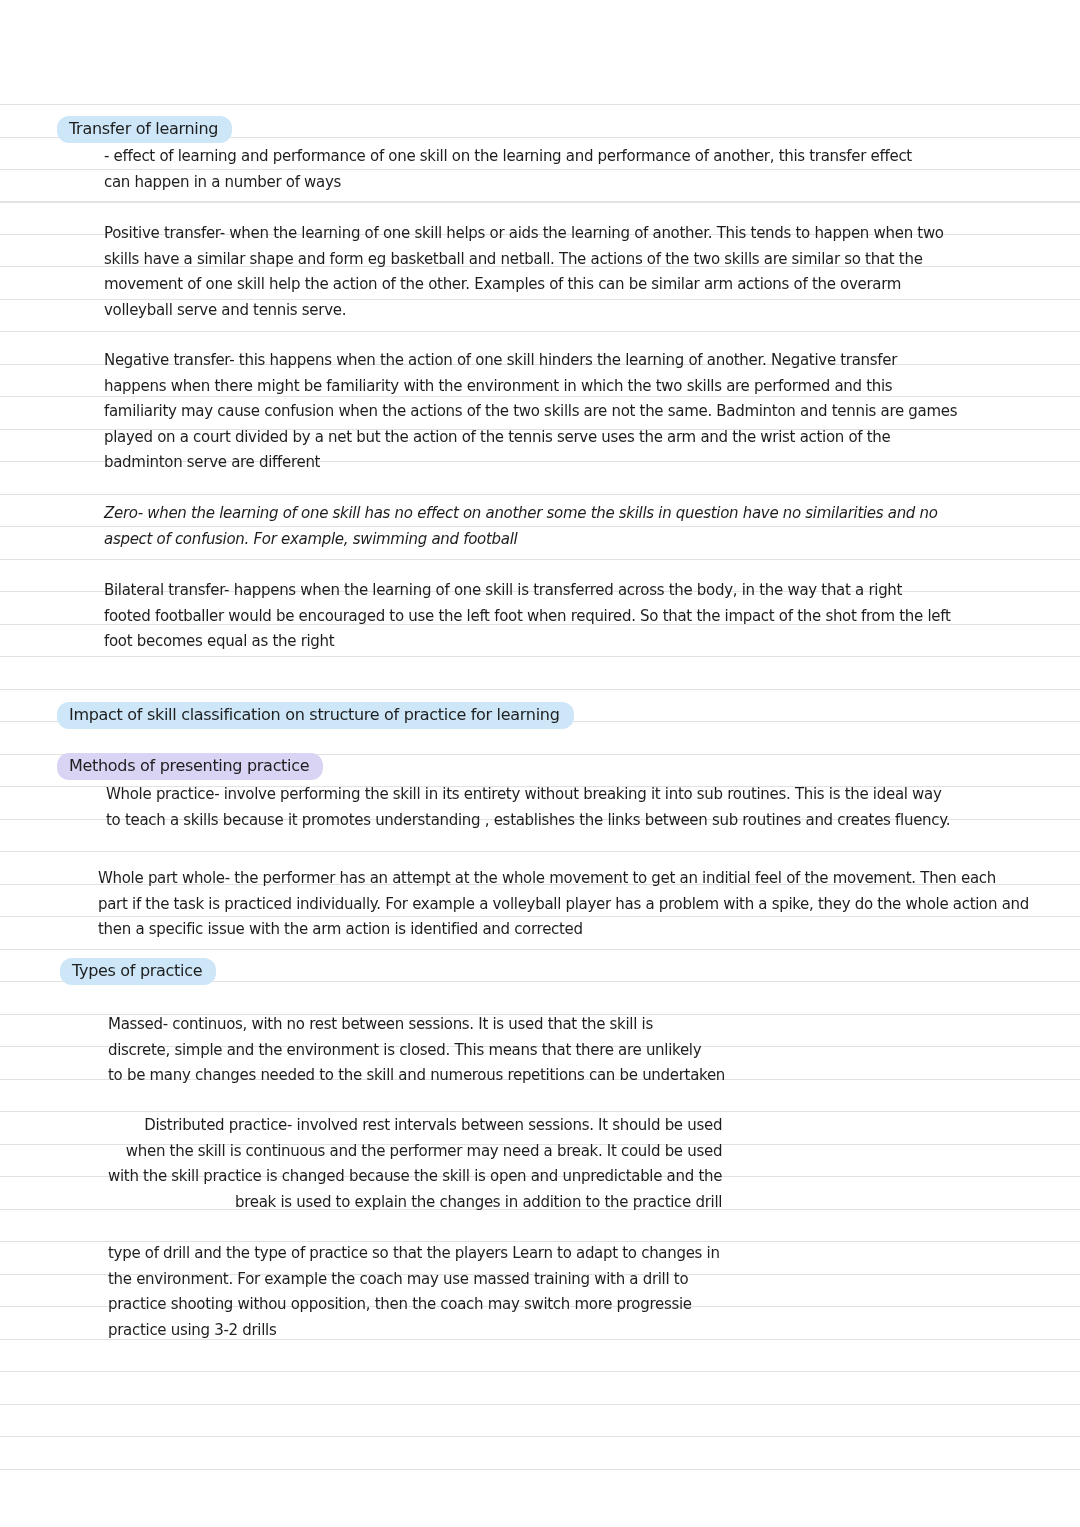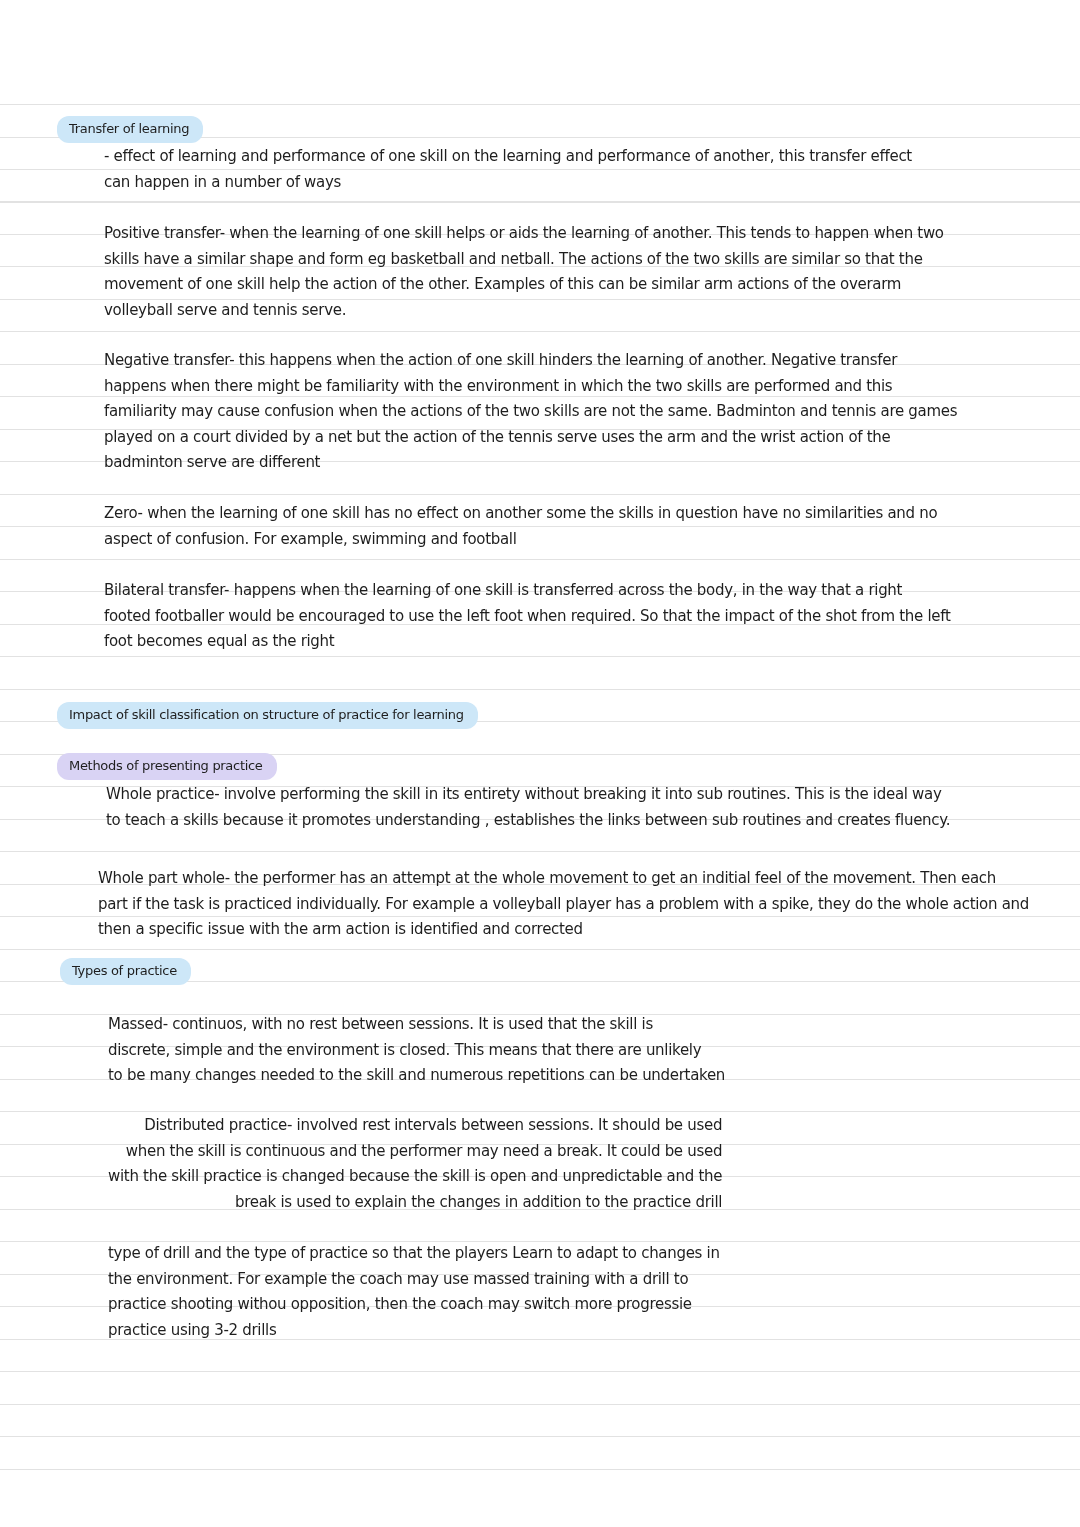--- a/index.html
+++ b/index.html
@@ -37,21 +37,21 @@
     letter-spacing: -0.3px;
   }
   .line {
     height: 25.6px;
     line-height: 25.6px;
     white-space: nowrap;
     margin-left: 36px;
   }
   .heading {
     position: absolute;
-    font-size: 13px;
+    font-size: 16px;
     letter-spacing: -0.3px;
     line-height: 20px;
     padding: 3px 14px 4px 12px;
     border-radius: 12px;
     white-space: nowrap;
   }
   .pill-blue { background: var(--highlight-blue, #cde7f8); }
   .pill-lavender { background: var(--highlight-lavender, #d9d3f4); }
 </style>
 </head>
@@ -76,21 +76,21 @@
   </div>
 
   <div class="para" style="top:348px; left:68px;">
     <div class="line">Negative transfer- this happens when the action of one skill hinders the learning of another. Negative transfer</div>
     <div class="line">happens when there might be familiarity with the environment in which the two skills are performed and this</div>
     <div class="line">familiarity may cause confusion when the actions of the two skills are not the same. Badminton and tennis are games</div>
     <div class="line">played on a court divided by a net but the action of the tennis serve uses the arm and the wrist action of the</div>
     <div class="line">badminton serve are different</div>
   </div>
 
-  <div class="para" style="top:501px; left:68px;">
+  <div class="para" style="top:501px; left:68px;font-style:italic;">
     <div class="line">Zero- when the learning of one skill has no effect on another some the skills in question have no similarities and no</div>
     <div class="line">aspect of confusion. For example, swimming and football</div>
   </div>
 
   <div class="para" style="top:578px; left:68px;">
     <div class="line">Bilateral transfer- happens when the learning of one skill is transferred across the body, in the way that a right</div>
     <div class="line">footed footballer would be encouraged to use the left foot when required. So that the impact of the shot from the left</div>
     <div class="line">foot becomes equal as the right</div>
   </div>
 

